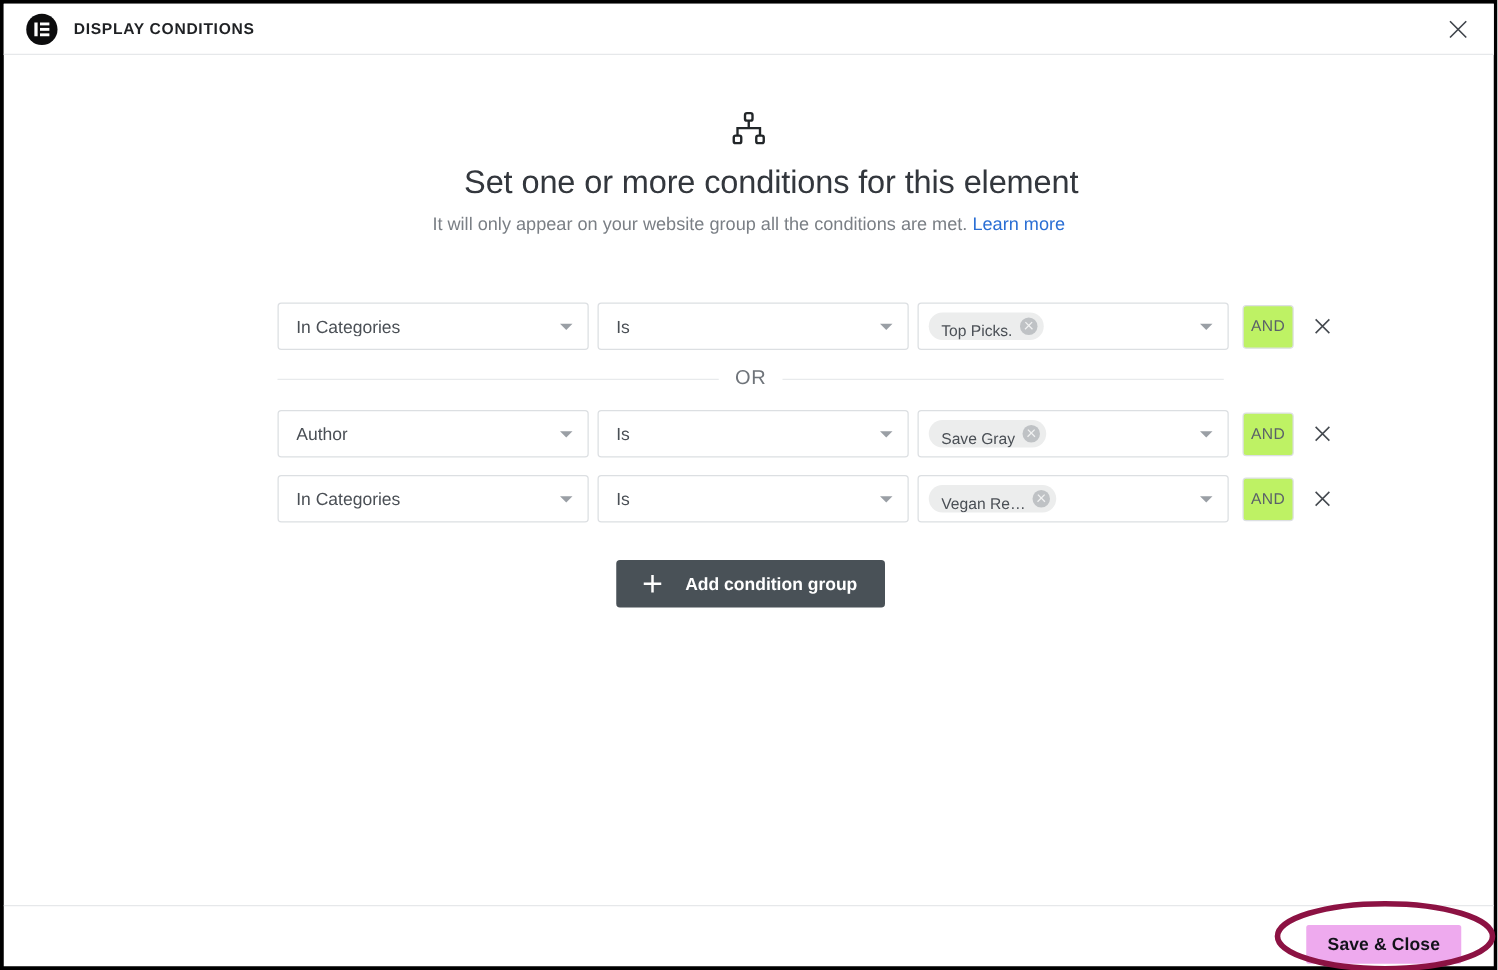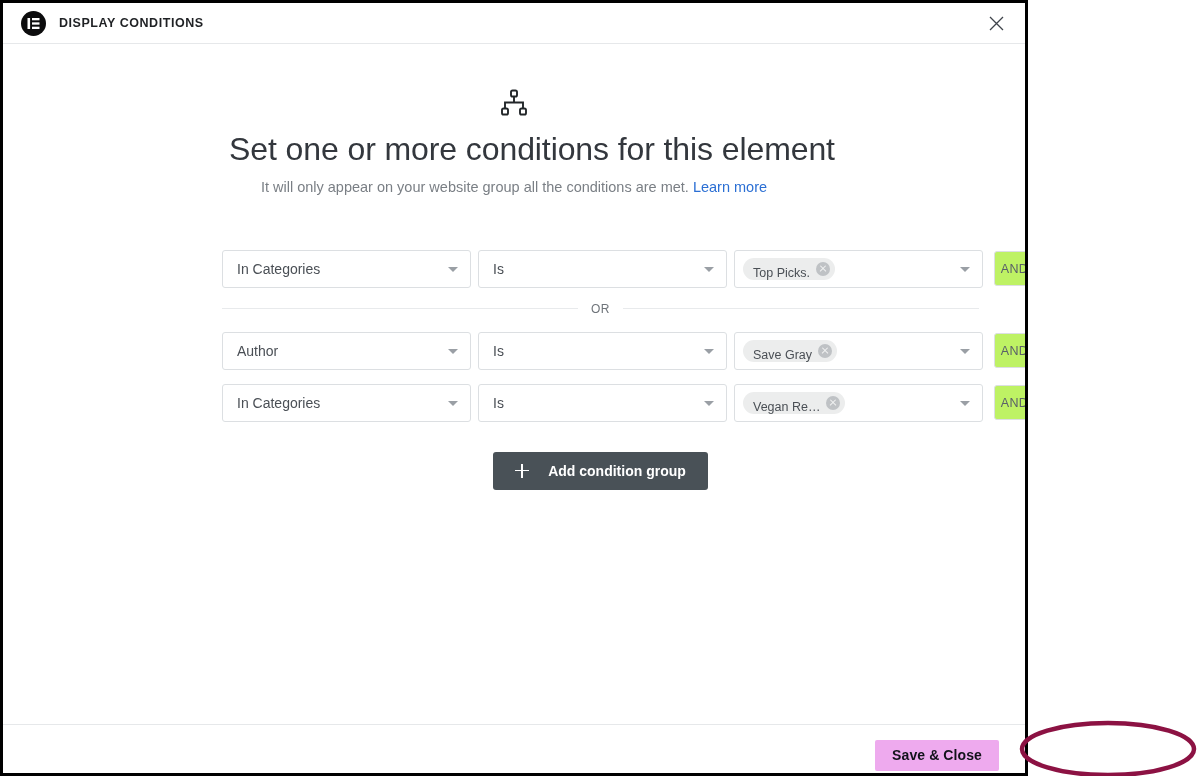--- a/index.html
+++ b/index.html
@@ -12,21 +12,21 @@
 
   body {
     font-family: "Liberation Sans", sans-serif;
     background: #ffffff;
     color: #3f444b;
     -webkit-font-smoothing: antialiased;
   }
 
   .app-frame {
     position: relative;
-    width: 1028px;
+    width: 1198px;
     height: 776px;
     background: #ffffff;
     border: 3px solid #000000;
     display: flex;
     flex-direction: column;
   }
 
   
   .modal-header {
     position: relative;
@@ -86,21 +86,21 @@
   }
 
   .intro-icon {
     display: flex;
     justify-content: center;
     margin-bottom: 11px;
   }
   .intro-icon svg { display: block; }
 
   .intro-title {
-    font-size: 32px;
+    font-size: 26px;
     font-weight: normal;
     color: #33373d;
     line-height: 1.25;
     letter-spacing: -0.1px;
     margin-left: 36px;
   }
 
   .intro-sub {
     margin-top: 9px;
     font-size: 14.5px;
@@ -232,21 +232,21 @@
     cursor: pointer;
   }
   .row-remove svg { display: block; }
 
   .or-divider {
     display: flex;
     align-items: center;
     margin: 0 0 16px 0;
     padding: 0 0 0 0;
     color: #6f747a;
-    font-size: 12px;
+    font-size: 16px;
     letter-spacing: 0.6px;
     width: 757px;
   }
   .or-divider .line {
     flex: 1 1 auto;
     height: 1px;
     background: #e8eaec;
   }
   .or-divider .or-text { padding: 0 13px; }
 

